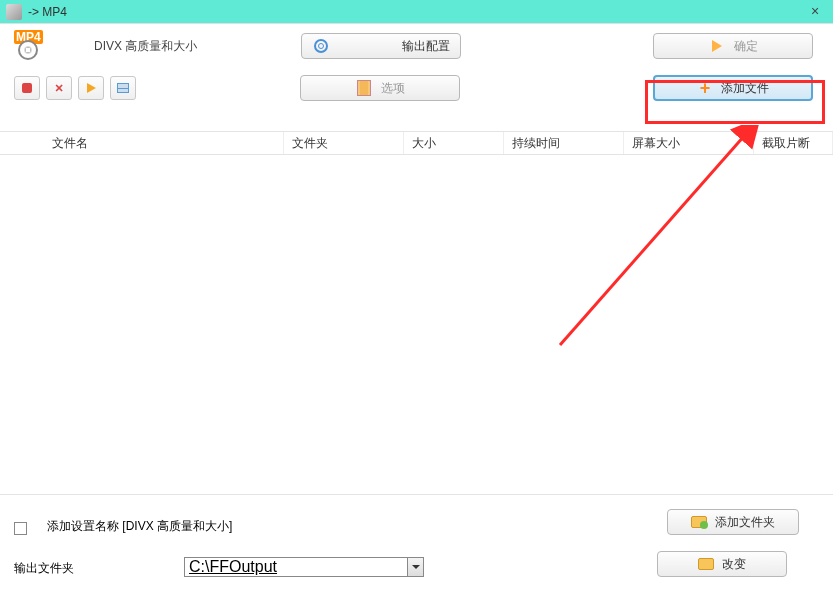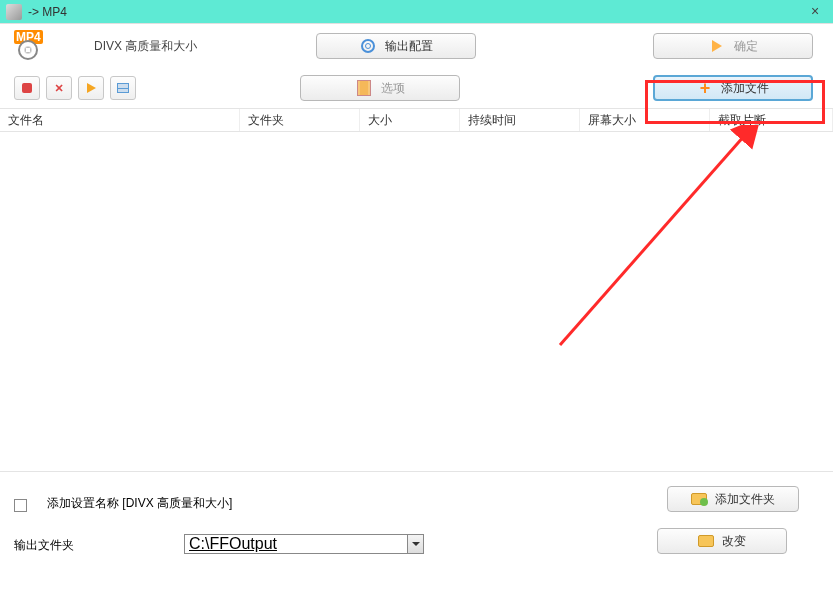--- a/index.html
+++ b/index.html
@@ -69,21 +69,21 @@
       border: 1px solid #b8b8b8;
       border-radius: 4px;
       font-size: 12px;
       color: #333;
       cursor: pointer;
       gap: 8px;
       padding: 0 10px;
     }
     .btn.wide { width: 160px; }
     .btn .icon-slot { width: 18px; height: 18px; display:flex; align-items:center; justify-content:center;}
-    .btn-output { position: absolute; left: 316px; }
+    .btn-output { position: absolute; left: 301px; justify-content: space-between; }
     .btn-ok { position: absolute; right: 20px; color:#999;}
     .btn-ok .arrow {
       width:0;height:0;border-left:10px solid #ffb347;border-top:6px solid transparent;border-bottom:6px solid transparent;
     }
     .second-row {
       display: flex;
       align-items: center;
       height: 40px;
       padding: 0 14px;
       gap: 6px;
@@ -124,21 +124,22 @@
       top: 125px; left: 520px;
       pointer-events: none;
     }
     .table-header {
       display: flex;
       height: 24px;
       align-items: center;
       border-top: 1px solid #e4e4e4;
       border-bottom: 1px solid #e4e4e4;
       background: #fff;
-      margin-top: 0;
+      margin-top: 23px;
+      padding-left: 44px;
     }
     .table-header .col {
       padding: 0 8px;
       border-right: 1px solid #eee;
       color: #333;
       font-size: 12px;
       height: 100%;
       display: flex; align-items: center;
     }
     .table-body {

